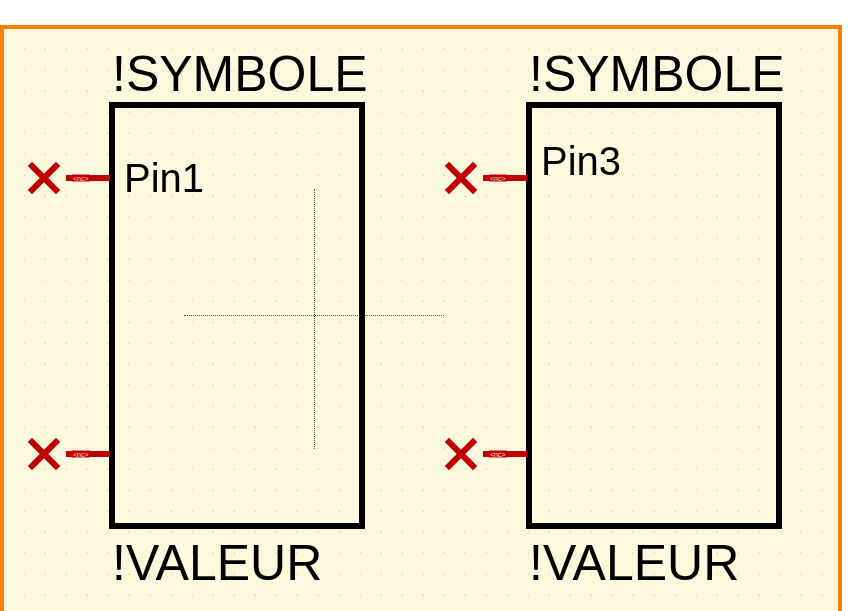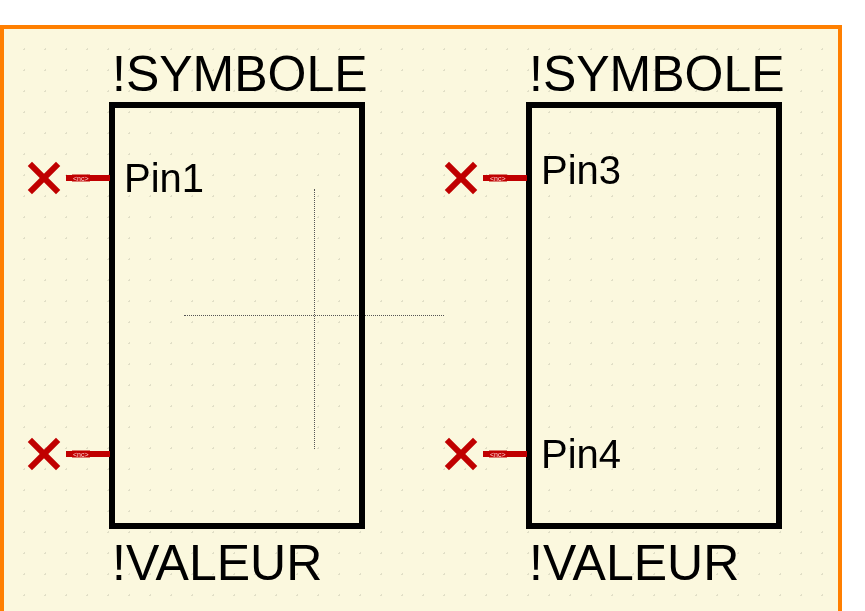--- a/index.html
+++ b/index.html
@@ -49,21 +49,21 @@
 
   
   .pin-label {
     position: absolute;
     font-size: 40px;
     color: #000;
     white-space: nowrap;
   }
   .pl1 { left: 120px; top: 127px; }
   .pl2 { left: 120px; top: 403px; }
-  .pl3 { left: 537px; top: 119px; }
+  .pl3 { left: 537px; top: 110px; }
   .pl4 { left: 537px; top: 403px; }
 
   
   .origin-h, .origin-v {
     position: absolute;
     background: transparent;
   }
   .origin-h {
     left: 180px;
     top: 286px;
@@ -151,19 +151,18 @@
   <div class="comp-rect right"></div>
   <div class="big-label lbl-sym-right">!SYMBOLE</div>
   <div class="big-label lbl-val-right">!VALEUR</div>
 
   <div class="pin-label pl3">Pin3</div>
   <div class="pin-stub ps3">
     <span class="nc-tag" style="left:6px; top:3px;">&lt;nc&gt;</span>
   </div>
   <div class="pin-x px3"></div>
 
-  <div class="pin-label pl4">Pin4</div>
   <div class="pin-stub ps4">
     <span class="nc-tag" style="left:6px; top:3px;">&lt;nc&gt;</span>
   </div>
   <div class="pin-x px4"></div>
 
 </div>
 
 </body></html>

